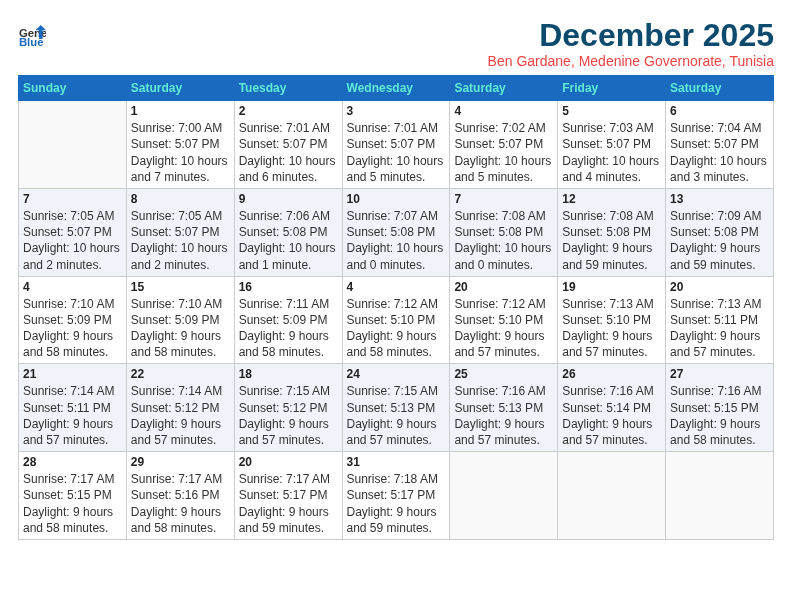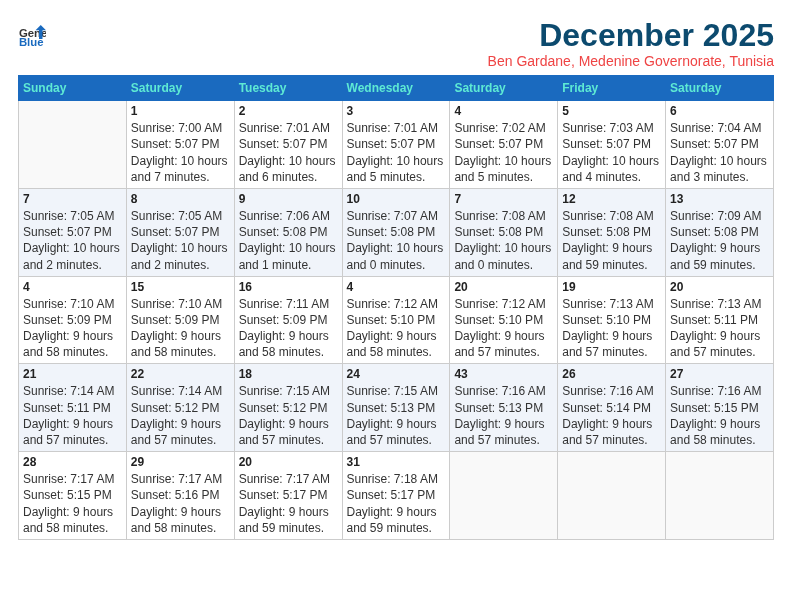--- a/index.html
+++ b/index.html
@@ -214,21 +214,21 @@
           </td>
           <td>
             <span class="day-num">18</span>
             <div class="day-info">Sunrise: 7:15 AM<br>Sunset: 5:12 PM<br>Daylight: 9 hours<br>and 57 minutes.</div>
           </td>
           <td>
             <span class="day-num">24</span>
             <div class="day-info">Sunrise: 7:15 AM<br>Sunset: 5:13 PM<br>Daylight: 9 hours<br>and 57 minutes.</div>
           </td>
           <td>
-            <span class="day-num">43</span>
+            <span class="day-num">25</span>
             <div class="day-info">Sunrise: 7:16 AM<br>Sunset: 5:13 PM<br>Daylight: 9 hours<br>and 57 minutes.</div>
           </td>
           <td>
             <span class="day-num">26</span>
             <div class="day-info">Sunrise: 7:16 AM<br>Sunset: 5:14 PM<br>Daylight: 9 hours<br>and 57 minutes.</div>
           </td>
           <td>
             <span class="day-num">27</span>
             <div class="day-info">Sunrise: 7:16 AM<br>Sunset: 5:15 PM<br>Daylight: 9 hours<br>and 58 minutes.</div>
           </td>

